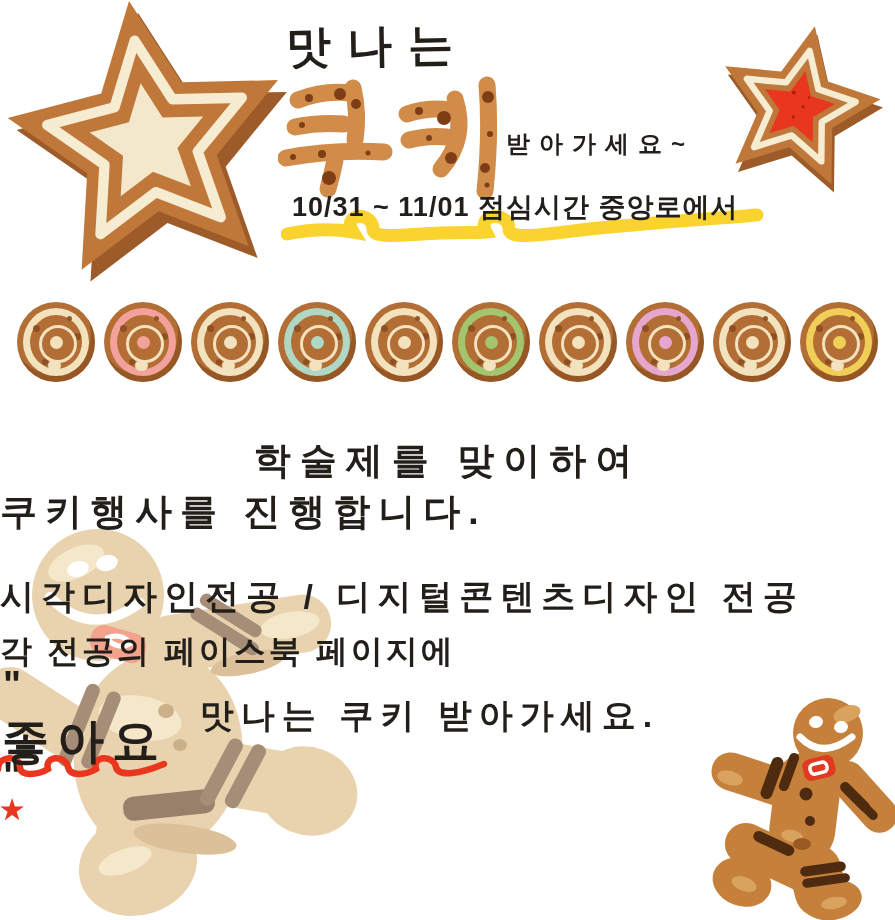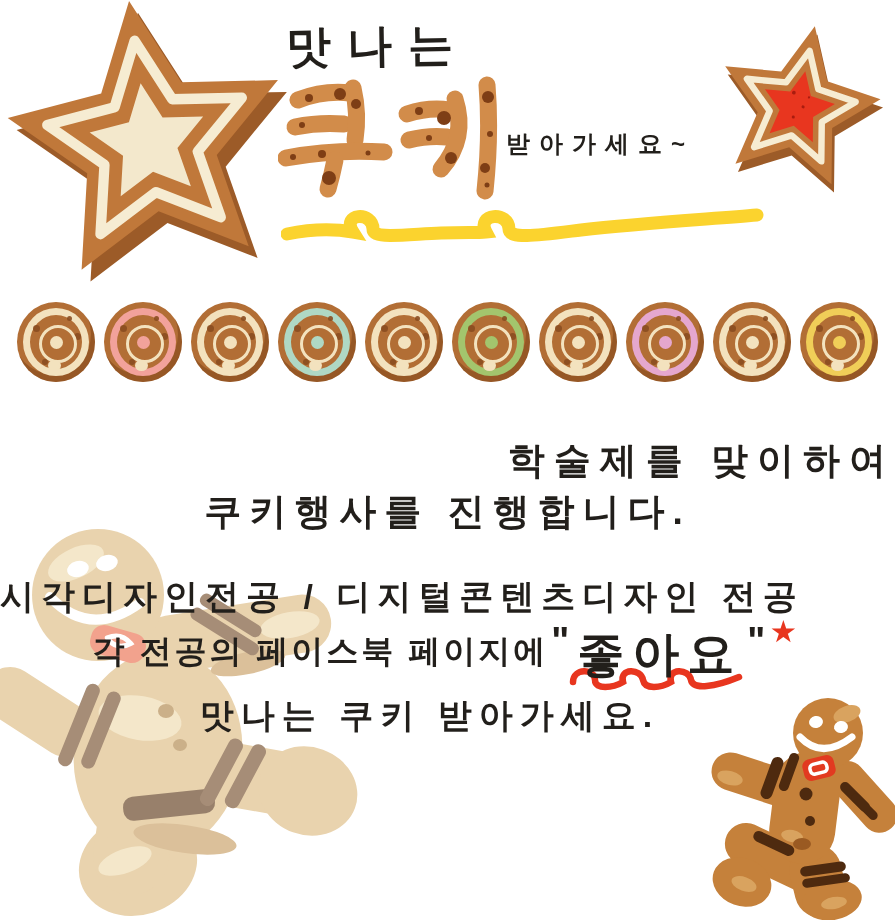--- a/index.html
+++ b/index.html
@@ -29,25 +29,25 @@
   .c-inner{left:50%; top:50%; width:32px; height:32px; margin:-17px 0 0 -17px; border:3px solid #F3E2BE; border-radius:50%;}
   .c-dot{left:50%; top:50%; width:13px; height:13px; margin:-6px 0 0 -6px; border-radius:50%; background:#F3E2BE;}
   .c-chip{width:7px; height:7px; border-radius:50%; background:var(--chip,#8A4D20); opacity:.9;}
   .c-chip.a{left:16px; top:23px;}
   .c-chip.b{right:14px; top:31px;}
   .c-chip.c{left:25px; bottom:17px; width:6px; height:6px;}
   .c-chip.d{right:23px; top:14px; width:5px; height:5px;}
   .c-bdot{left:50%; bottom:11px; width:13px; height:11px; margin-left:-8px; background:#F3E2BE; border-radius:50%;}
 
   
-  .mid1{left:0; width:100%; top:436px; text-align:right; font-size:37px; letter-spacing:9px; z-index:3;}
-  .mid2{left:0; width:100%; top:487px; text-align:center; font-size:37px; letter-spacing:8px; z-index:3;}
+  .mid1{left:0; width:100%; top:436px; text-align:center; font-size:37px; letter-spacing:9px; z-index:3;}
+  .mid2{left:0; width:100%; top:487px; text-align:left; font-size:37px; letter-spacing:8px; z-index:3;}
   .majors{left:0; width:100%; top:574px; font-size:34px; letter-spacing:7px; z-index:3;}
   .cta{left:0; width:100%; top:630px; display:flex; justify-content:center; align-items:flex-start;
-       font-size:32px; letter-spacing:3px; z-index:3;}
+       font-size:32px; letter-spacing:3px; z-index:3;flex-direction:column;}
   .cta .q{font-size:38px; transform:translateY(-10px); margin:0 3px; font-weight:700;}
   .like-wrap{position:relative; display:inline-block; margin:0 2px;}
   .like{font-size:47px; letter-spacing:8px; line-height:1; position:relative; z-index:2; font-weight:700;}
   .like-underline{position:absolute; left:-8px; bottom:-14px; z-index:1;}
   .red-star{color:var(--red,#E8361F); font-size:27px; transform:translateY(-14px); margin:0 4px 0 0;}
   .cta2{left:0; width:100%; top:693px; text-align:center; font-size:34px; letter-spacing:7px;
         transform:translateX(-18px); z-index:3;}
 </style>
 </head>
 <body>
@@ -114,20 +114,21 @@
       </g>
     </svg>
   </div>
 
   <div class="abs hand t-take">받아가세요~</div>
 
   <svg class="abs hl-yellow" width="486" height="44" viewBox="0 0 486 44">
     <path d="M 6 29 C 30 24 55 24 72 27 C 60 8 92 6 92 24 C 92 34 118 30 160 28 C 185 27 195 28 205 27 C 195 8 228 6 228 24 C 228 35 260 30 300 25 C 360 18 430 14 476 10" fill="none" stroke="#FBD32E" stroke-width="13" stroke-linecap="round"></path>
   </svg>
 
+  <div class="abs hand t-sched">10/31 ~ 11/01 점심시간 중앙로에서</div>
 
   <div class="abs cookie-row">
       <div class="cookie">
         <i class="c-ring" style="border-color:#F3E2BE"></i>
         <i class="c-chip a"></i>
         <i class="c-chip b"></i>
         <i class="c-chip c"></i>
         <i class="c-chip d"></i>
         <i class="c-inner"></i>
         <i class="c-dot" style="background:#F3E2BE"></i>

